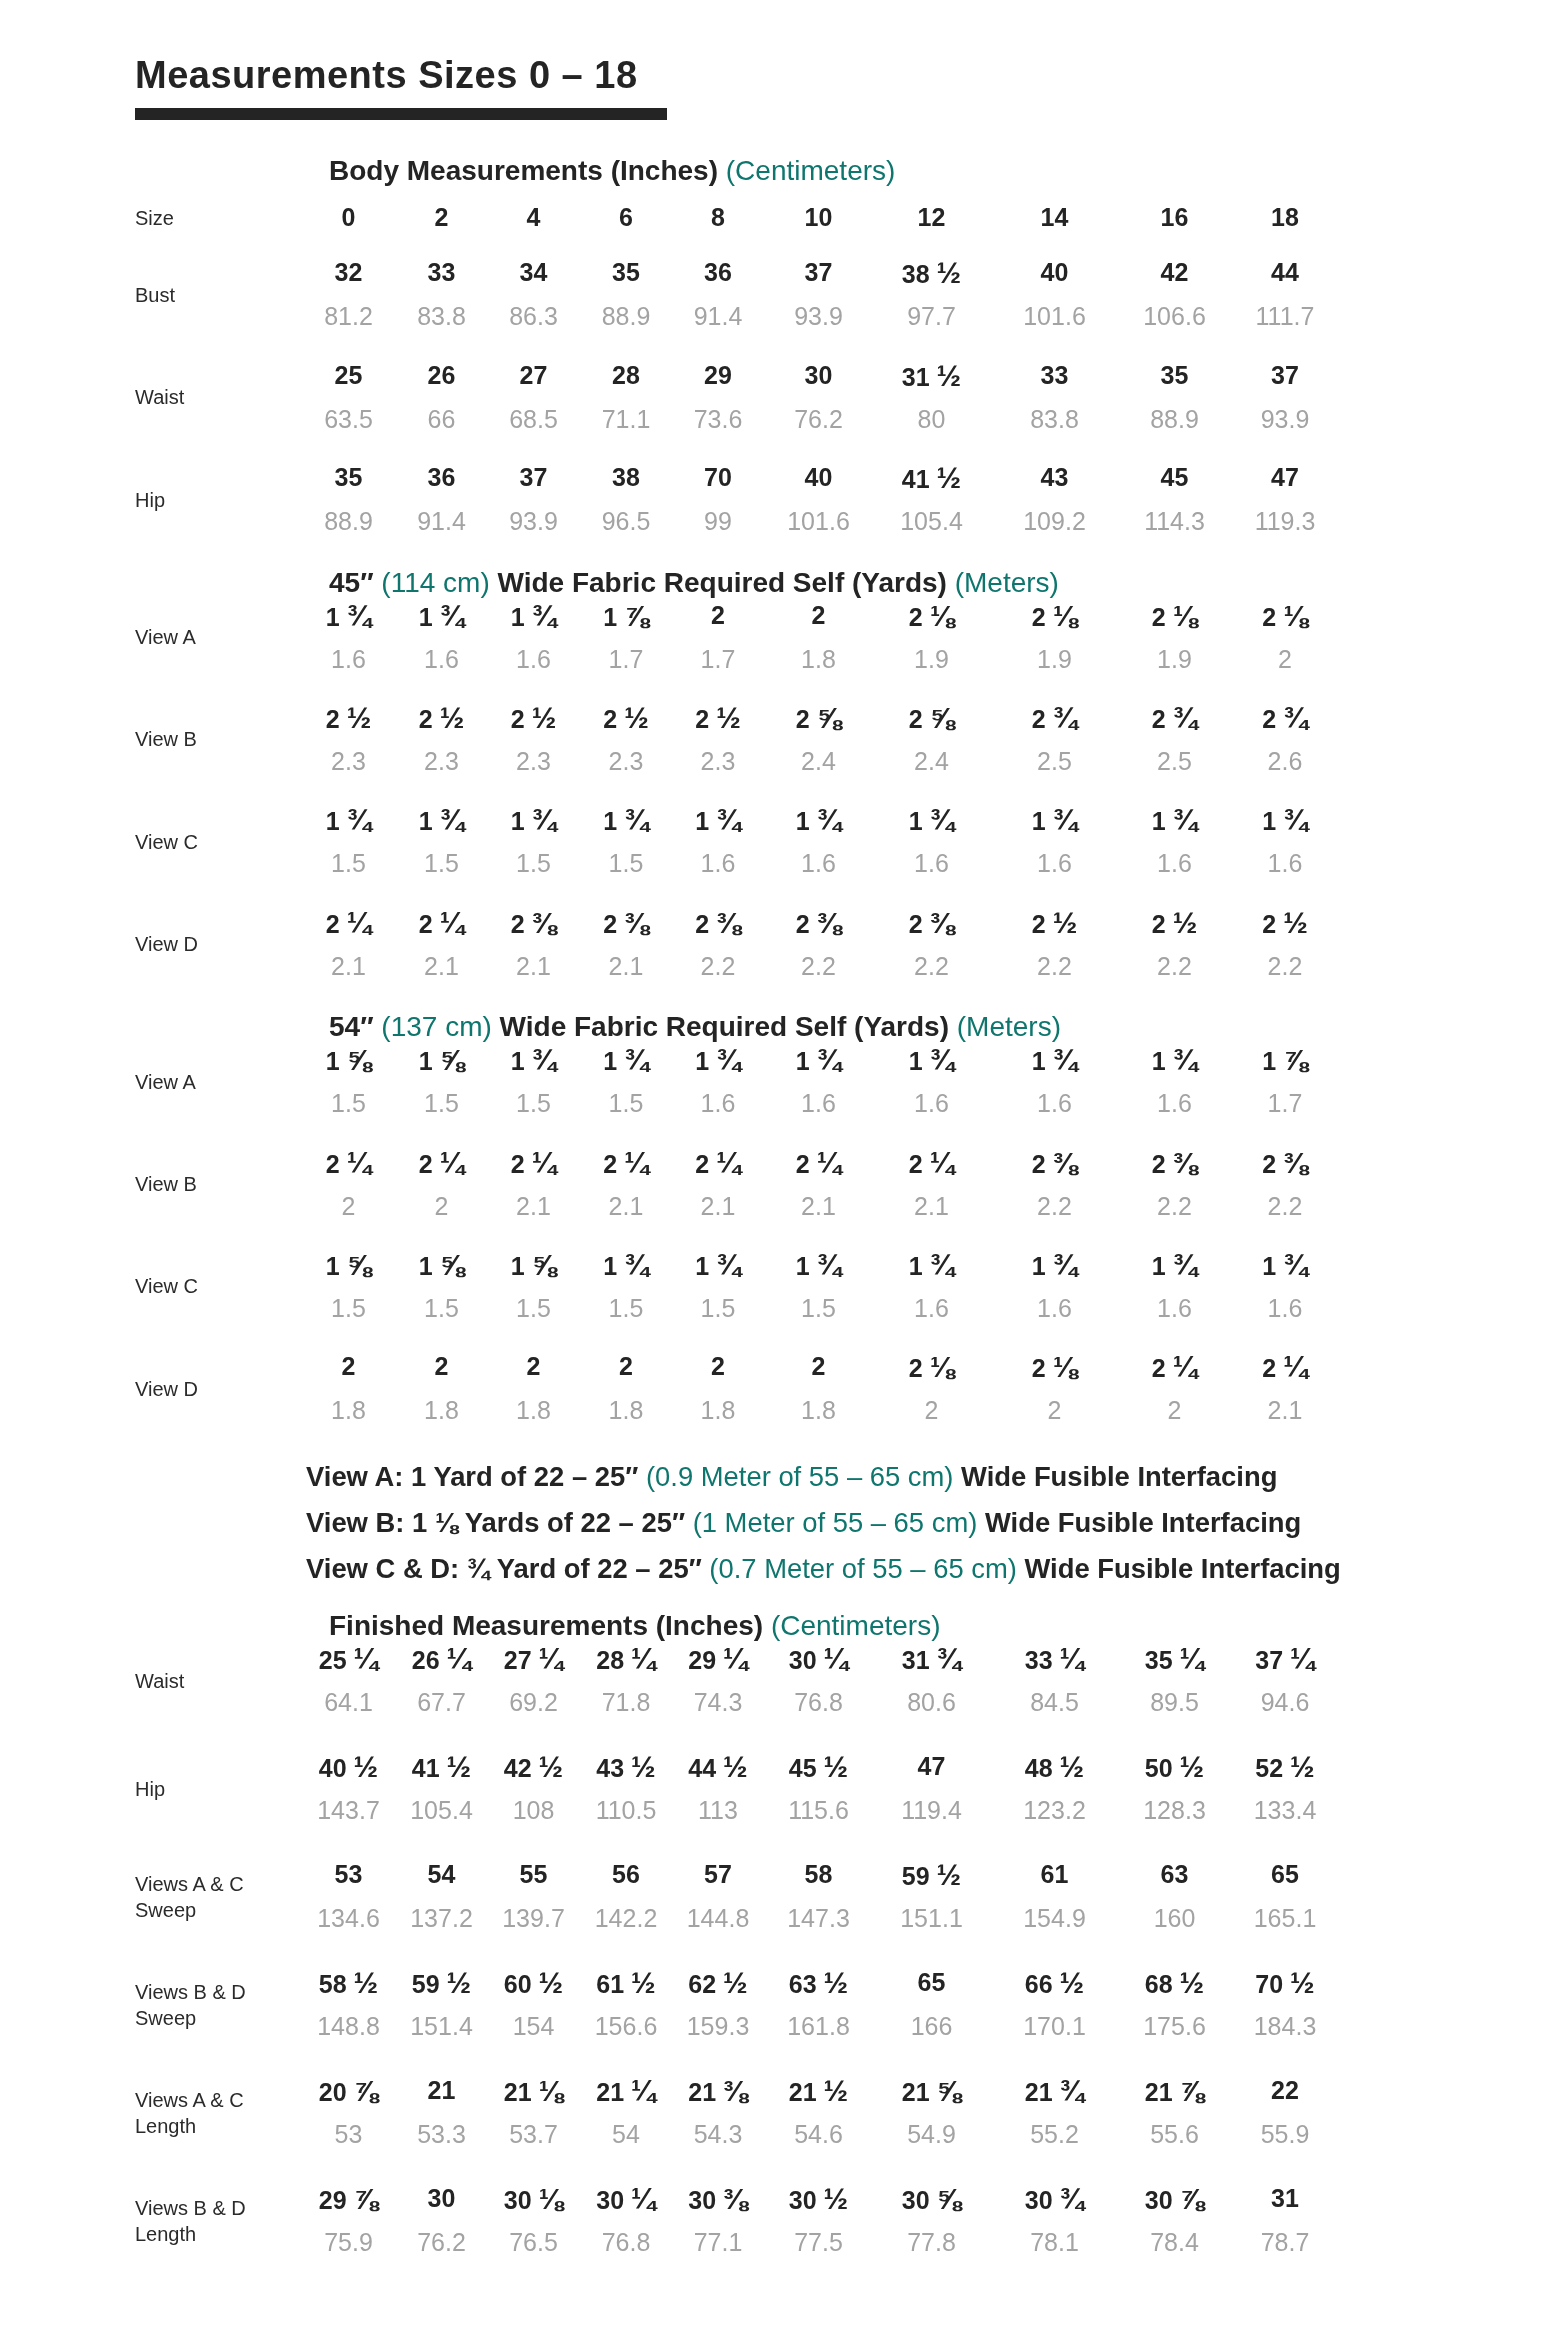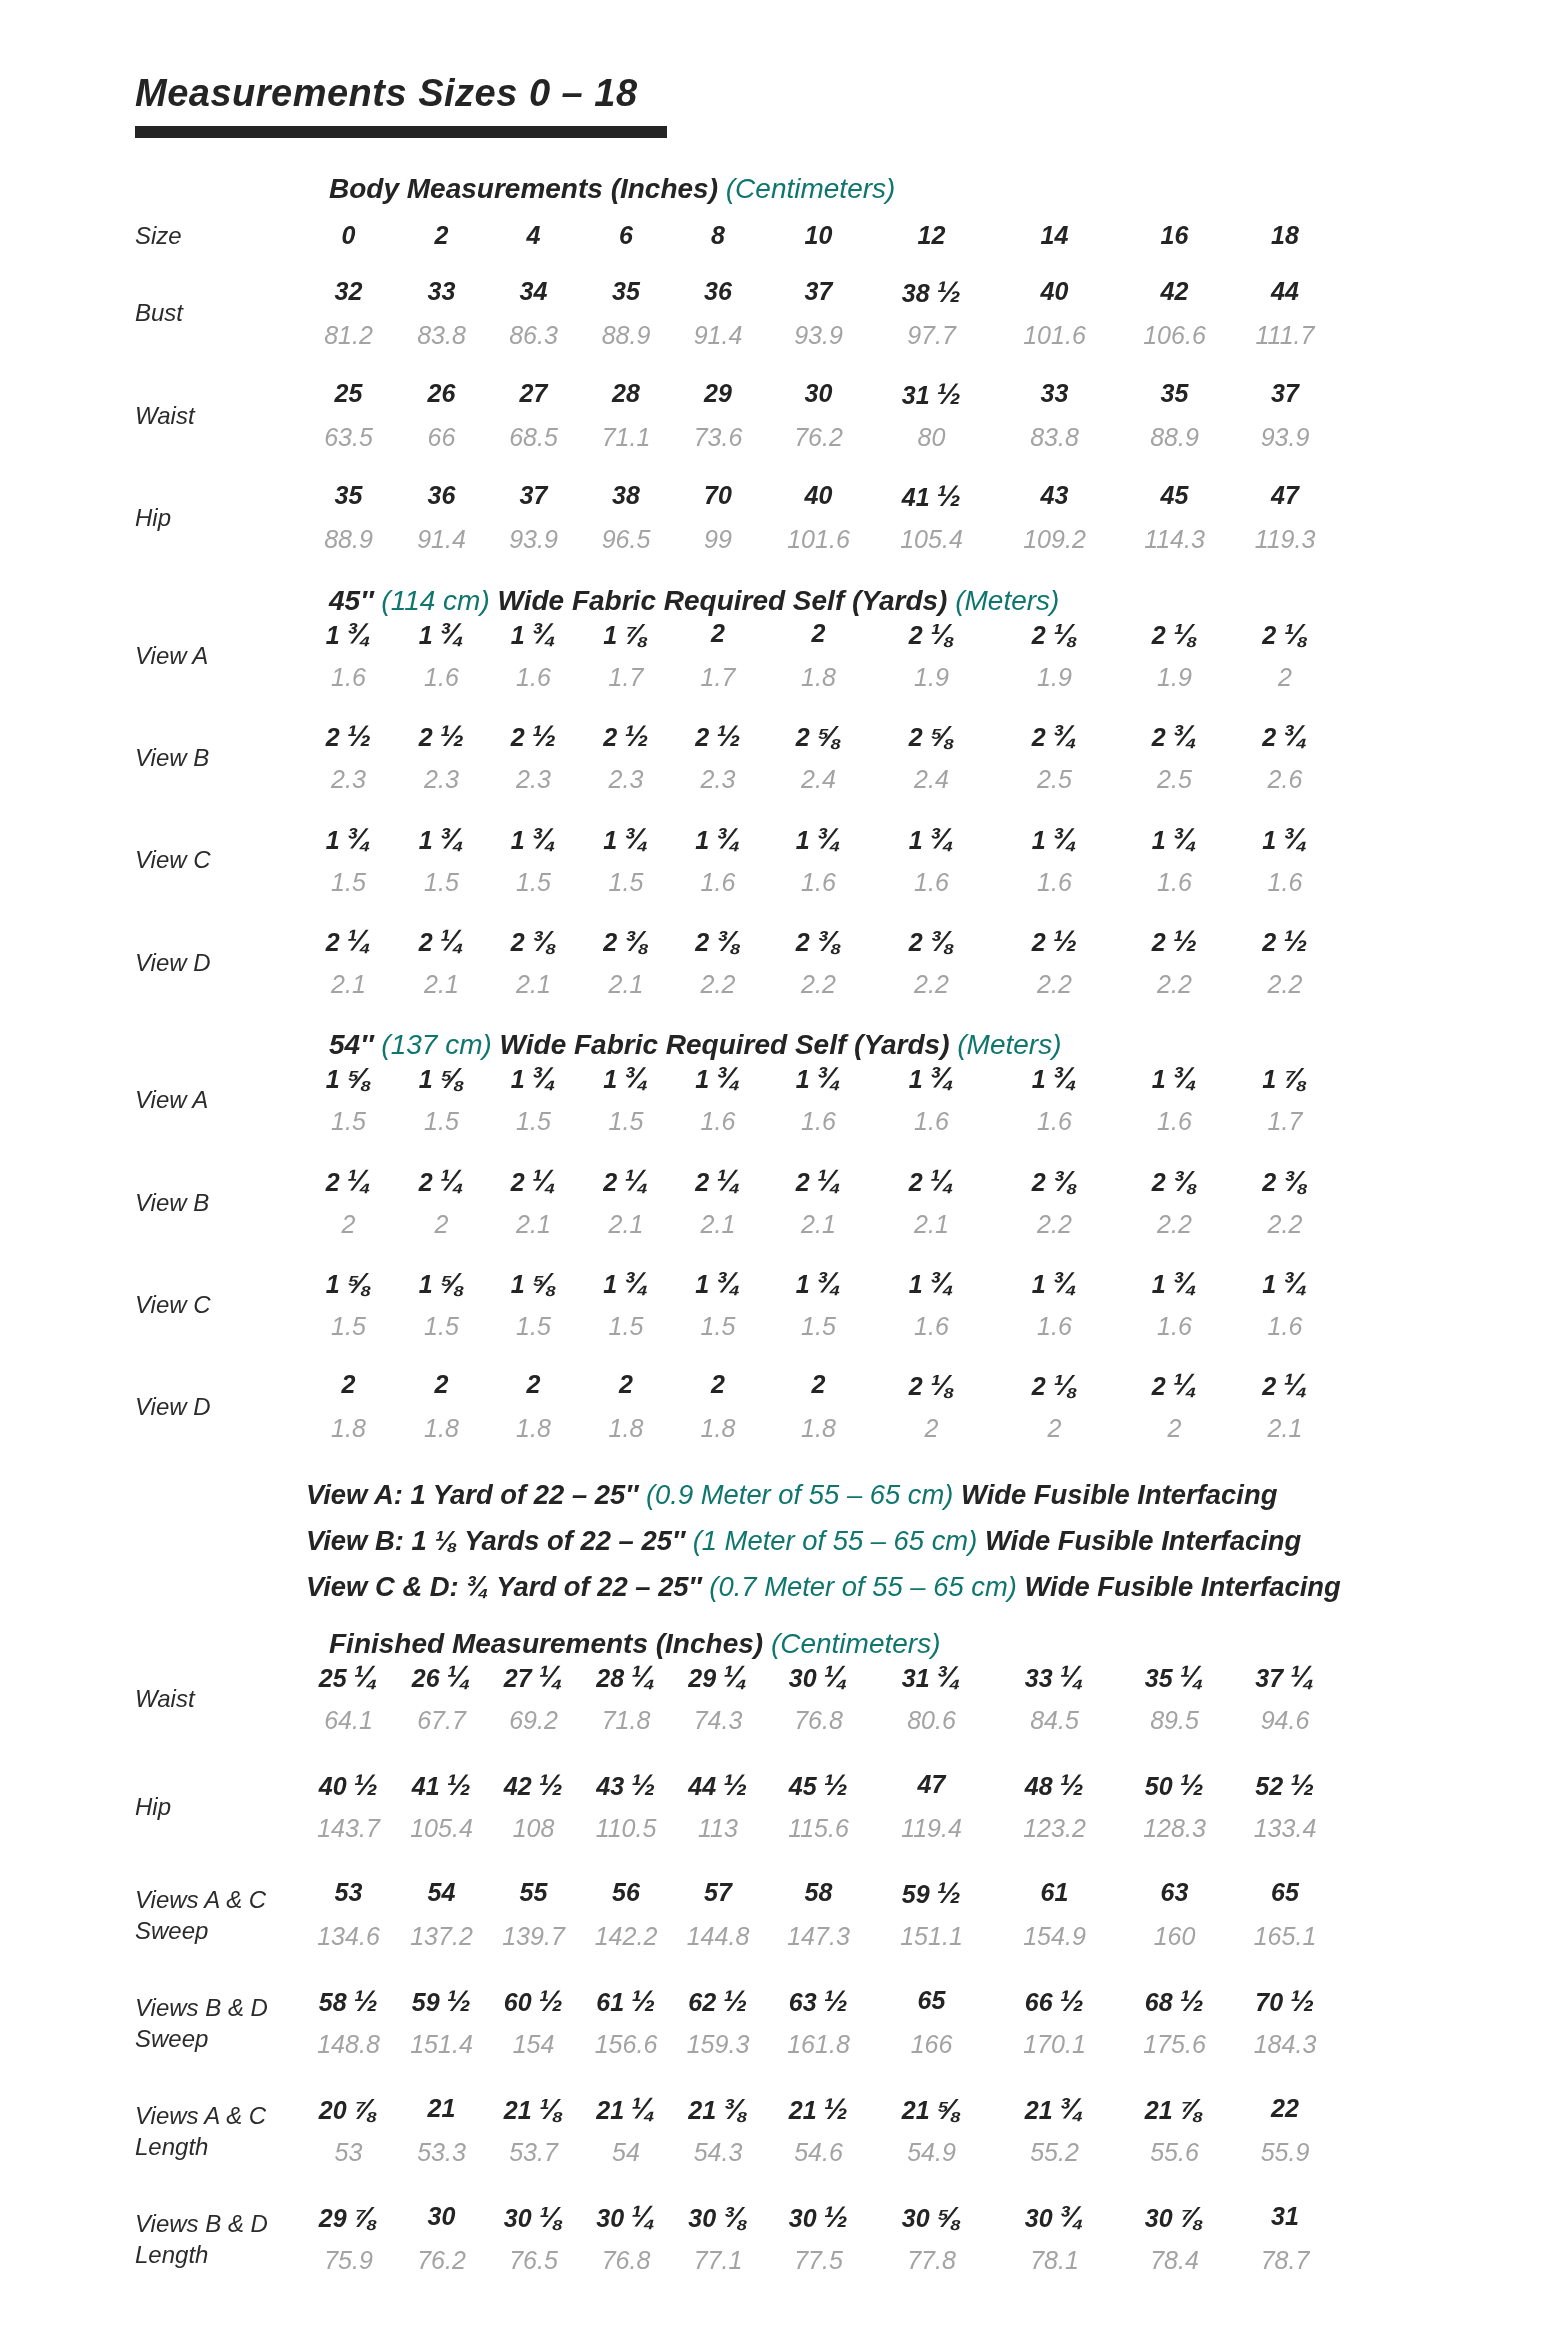--- a/index.html
+++ b/index.html
@@ -4,21 +4,21 @@
 <style>
   html, body { margin: 0; padding: 0; }
   body {
     width: 1567px;
     height: 2339px;
     background: #ffffff;
     overflow: hidden;
     font-family: "Liberation Sans", sans-serif;
     color: #242424;
   }
-  .page { padding: 73px 0 0 135px; font-style: italic; }
+  .page { padding: 55px 0 0 135px; }
 
   .title {
     font-size: 38px;
     font-weight: 700;
     letter-spacing: 0.5px;
     color: #242424;
     line-height: 1.1;
   }
   .title-bar {
     width: 532px;
@@ -42,21 +42,21 @@
   
   .mrow {
     display: flex;
     align-items: center;
     margin-bottom: 27.4px;
   }
   .mrow.wide { margin-bottom: 33px; }
   .rlabel {
     width: 166px;
     flex: 0 0 166px;
-    font-size: 24px;
+    font-size: 20px;
     font-weight: 500;
     color: #2b2b2b;
     line-height: 1.3;
   }
   .rlabel span { display: block; }
   .rvals { display: flex; flex-direction: column; gap: 11px; }
   .vals {
     display: grid;
     grid-template-columns: 95px 91px 93px 92px 92px 109px 117px 129px 111px 110px;
   }

